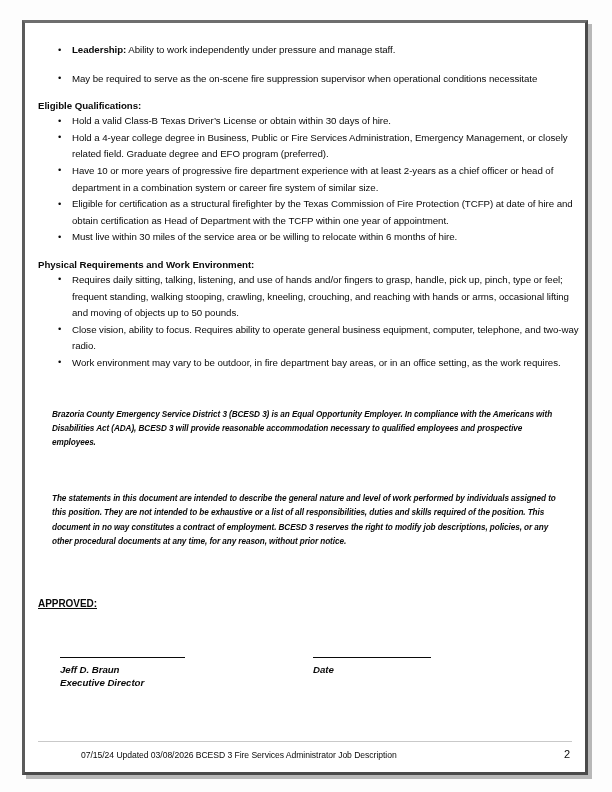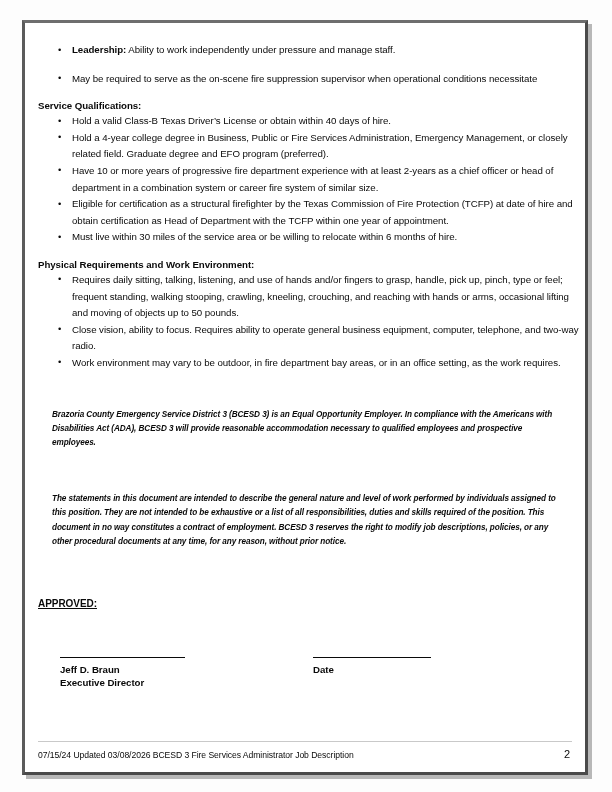--- a/index.html
+++ b/index.html
@@ -127,20 +127,21 @@
     font-size: 9.7px;
     font-weight: bold;
     letter-spacing: -0.05px;
     line-height: 13.5px;
   }
   .sig-label.left  { left: 22px; }
   .sig-label.right { left: 275px; }
   .sig-names {
     position: relative;
     height: 28px;
+    font-style: italic;
   }
 
   
   .footer {
     position: absolute;
     left: 13px;
     right: 13px;
     bottom: 12px;
   }
   .footer-rule {
@@ -149,20 +150,21 @@
   }
   .footer-row {
     display: flex;
     align-items: flex-end;
     justify-content: space-between;
   }
   .footer-text {
     font-size: 8.6px;
     color: #0a0a0a;
     letter-spacing: -0.05px;
+    margin-left: 43px;
   }
   .footer-page {
     font-size: 11px;
     color: #0a0a0a;
     font-weight: normal;
     padding-right: 2px;
   }
 </style>
 </head>
 <body>
@@ -179,23 +181,23 @@
         </ul>
 
         <div class="gap-md"></div>
 
         <ul class="bullets">
           <li>May be required to serve as the on-scene fire suppression supervisor when operational conditions necessitate</li>
         </ul>
 
         <div class="gap-md"></div>
 
-        <div class="section-heading">Service Qualifications:</div>
-        <ul class="bullets">
-          <li>Hold a valid Class-B Texas Driver’s License or obtain within 40 days of hire.</li>
+        <div class="section-heading">Eligible Qualifications:</div>
+        <ul class="bullets">
+          <li>Hold a valid Class-B Texas Driver’s License or obtain within 30 days of hire.</li>
           <li>Hold a 4-year college degree in Business, Public or Fire Services Administration, Emergency Management, or closely related field. Graduate degree and EFO program (preferred).</li>
           <li>Have 10 or more years of progressive fire department experience with at least 2-years as a chief officer or head of department in a combination system or career fire system of similar size.</li>
           <li>Eligible for certification as a structural firefighter by the Texas Commission of Fire Protection (TCFP) at date of hire and obtain certification as Head of Department with the TCFP within one year of appointment.</li>
           <li>Must live within 30 miles of the service area or be willing to relocate within 6 months of hire.</li>
         </ul>
 
         <div class="gap-md"></div>
 
         <div class="section-heading">Physical Requirements and Work Environment:</div>
         <ul class="bullets">

